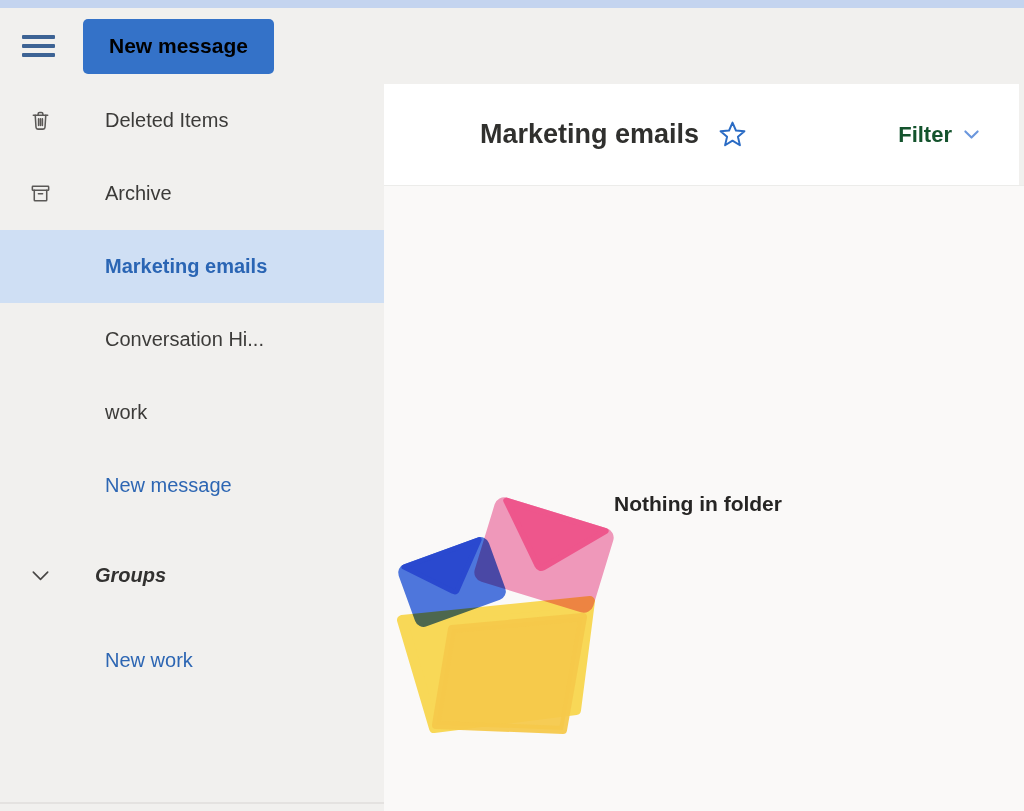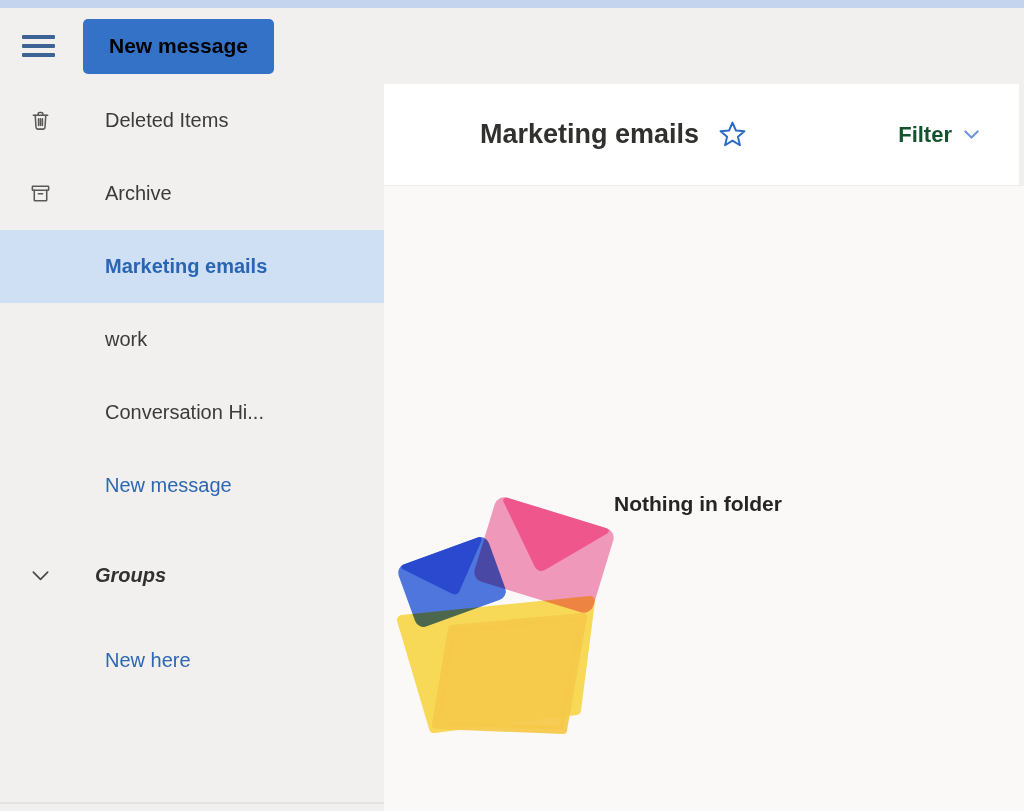--- a/index.html
+++ b/index.html
@@ -99,45 +99,45 @@
     </div>
 
 
     <div class="side-row selected">
       <span class="icon-cell"></span>
       <span class="label">Marketing emails</span>
     </div>
 
     <div class="side-row">
       <span class="icon-cell"></span>
-      <span class="label">work</span>
+      <span class="label">Conversation Hi...</span>
     </div>
 
     <div class="side-row">
       <span class="icon-cell"></span>
-      <span class="label">Conversation Hi...</span>
+      <span class="label">work</span>
     </div>
 
     <div class="side-row link">
       <span class="icon-cell"></span>
       <span class="label">New message</span>
     </div>
 
     <div class="side-row section">
       <span class="icon-cell">
         <svg width="23" height="23" viewBox="0 0 24 24" fill="none" stroke="#484644" stroke-width="1.7" stroke-linecap="round" stroke-linejoin="round">
           <path d="M4.5 8.5l7.5 7.5 7.5-7.5"></path>
         </svg>
       </span>
       <span class="label">Groups</span>
     </div>
 
     <div class="side-row link sub">
       <span class="icon-cell"></span>
-      <span class="label">New here</span>
+      <span class="label">New work</span>
     </div>
 
     <div class="sidebar-divider"></div>
   </nav>
 
   <main class="main">
 
     <div class="list-header">
       <h1 class="pane-title">Marketing emails</h1>
       <button class="star-btn" aria-label="favorite">

